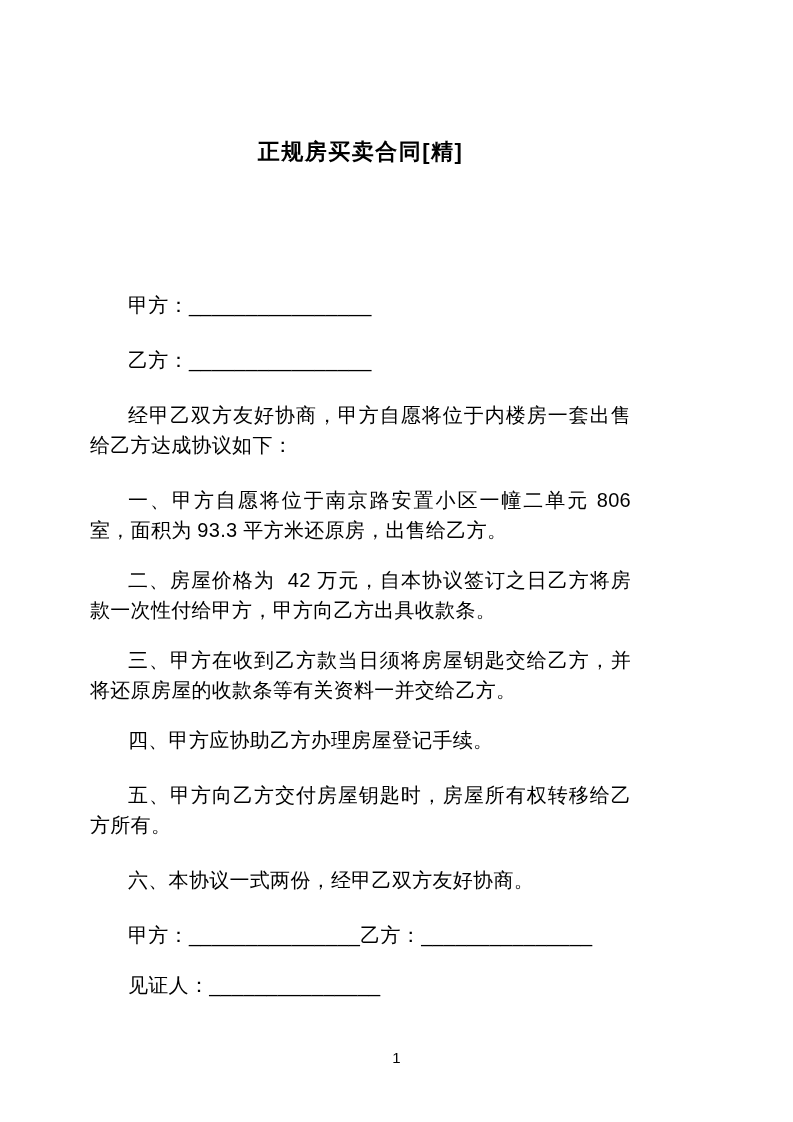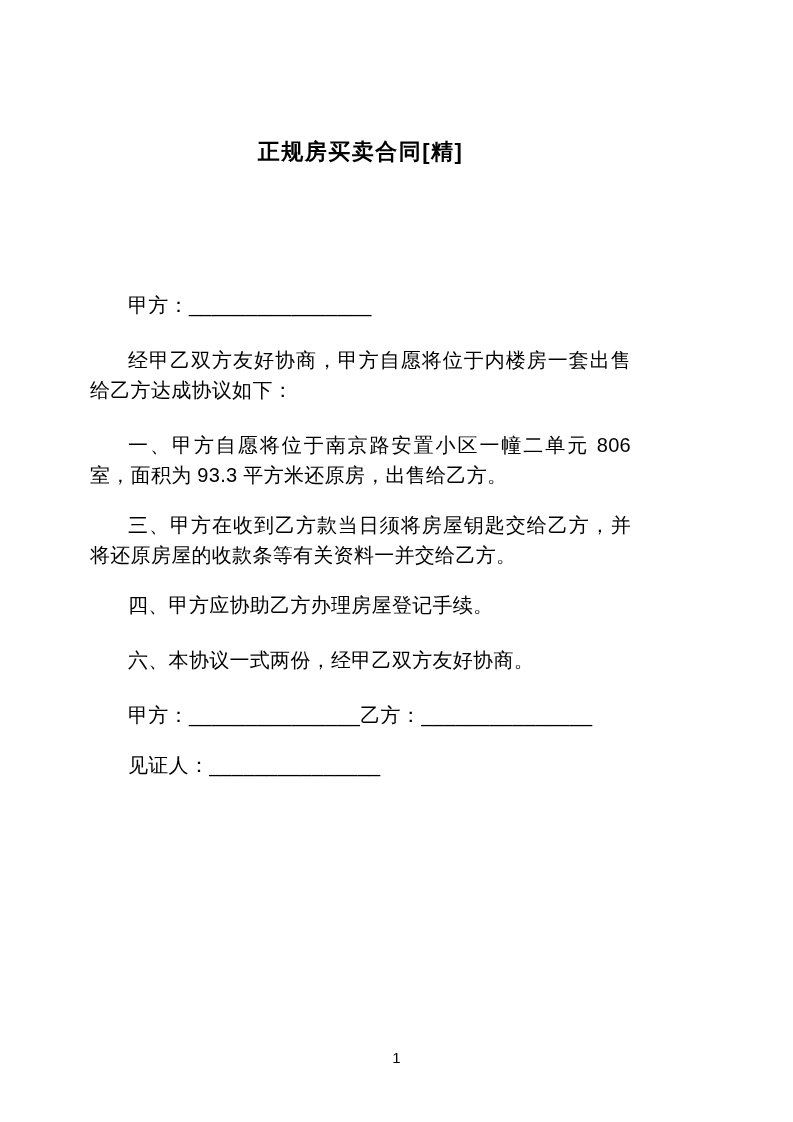--- a/index.html
+++ b/index.html
@@ -56,30 +56,33 @@
 </style>
 </head>
 <body>
 
 <div class="page">
 
   <h1 class="doc-title">正规房买卖合同[精]</h1>
 
   <p class="para">甲方：________________</p>
 
+  <p class="para">乙方：________________</p>
 
   <p class="para">经甲乙双方友好协商，甲方自愿将位于内楼房一套出售给乙方达成协议如下：</p>
 
   <p class="para tight">一、甲方自愿将位于南京路安置小区一幢二单元 806 室，面积为 93.3 平方米还原房，出售给乙方。</p>
 
+  <p class="para tight">二、房屋价格为  42 万元，自本协议签订之日乙方将房款一次性付给甲方，甲方向乙方出具收款条。</p>
 
   <p class="para tight">三、甲方在收到乙方款当日须将房屋钥匙交给乙方，并将还原房屋的收款条等有关资料一并交给乙方。</p>
 
   <p class="para">四、甲方应协助乙方办理房屋登记手续。</p>
 
+  <p class="para">五、甲方向乙方交付房屋钥匙时，房屋所有权转移给乙方所有。</p>
 
   <p class="para">六、本协议一式两份，经甲乙双方友好协商。</p>
 
   <p class="para tight">甲方：_______________乙方：_______________</p>
 
 
   <p class="para">见证人：_______________</p>
 
   <div class="page-number">1</div>
 

